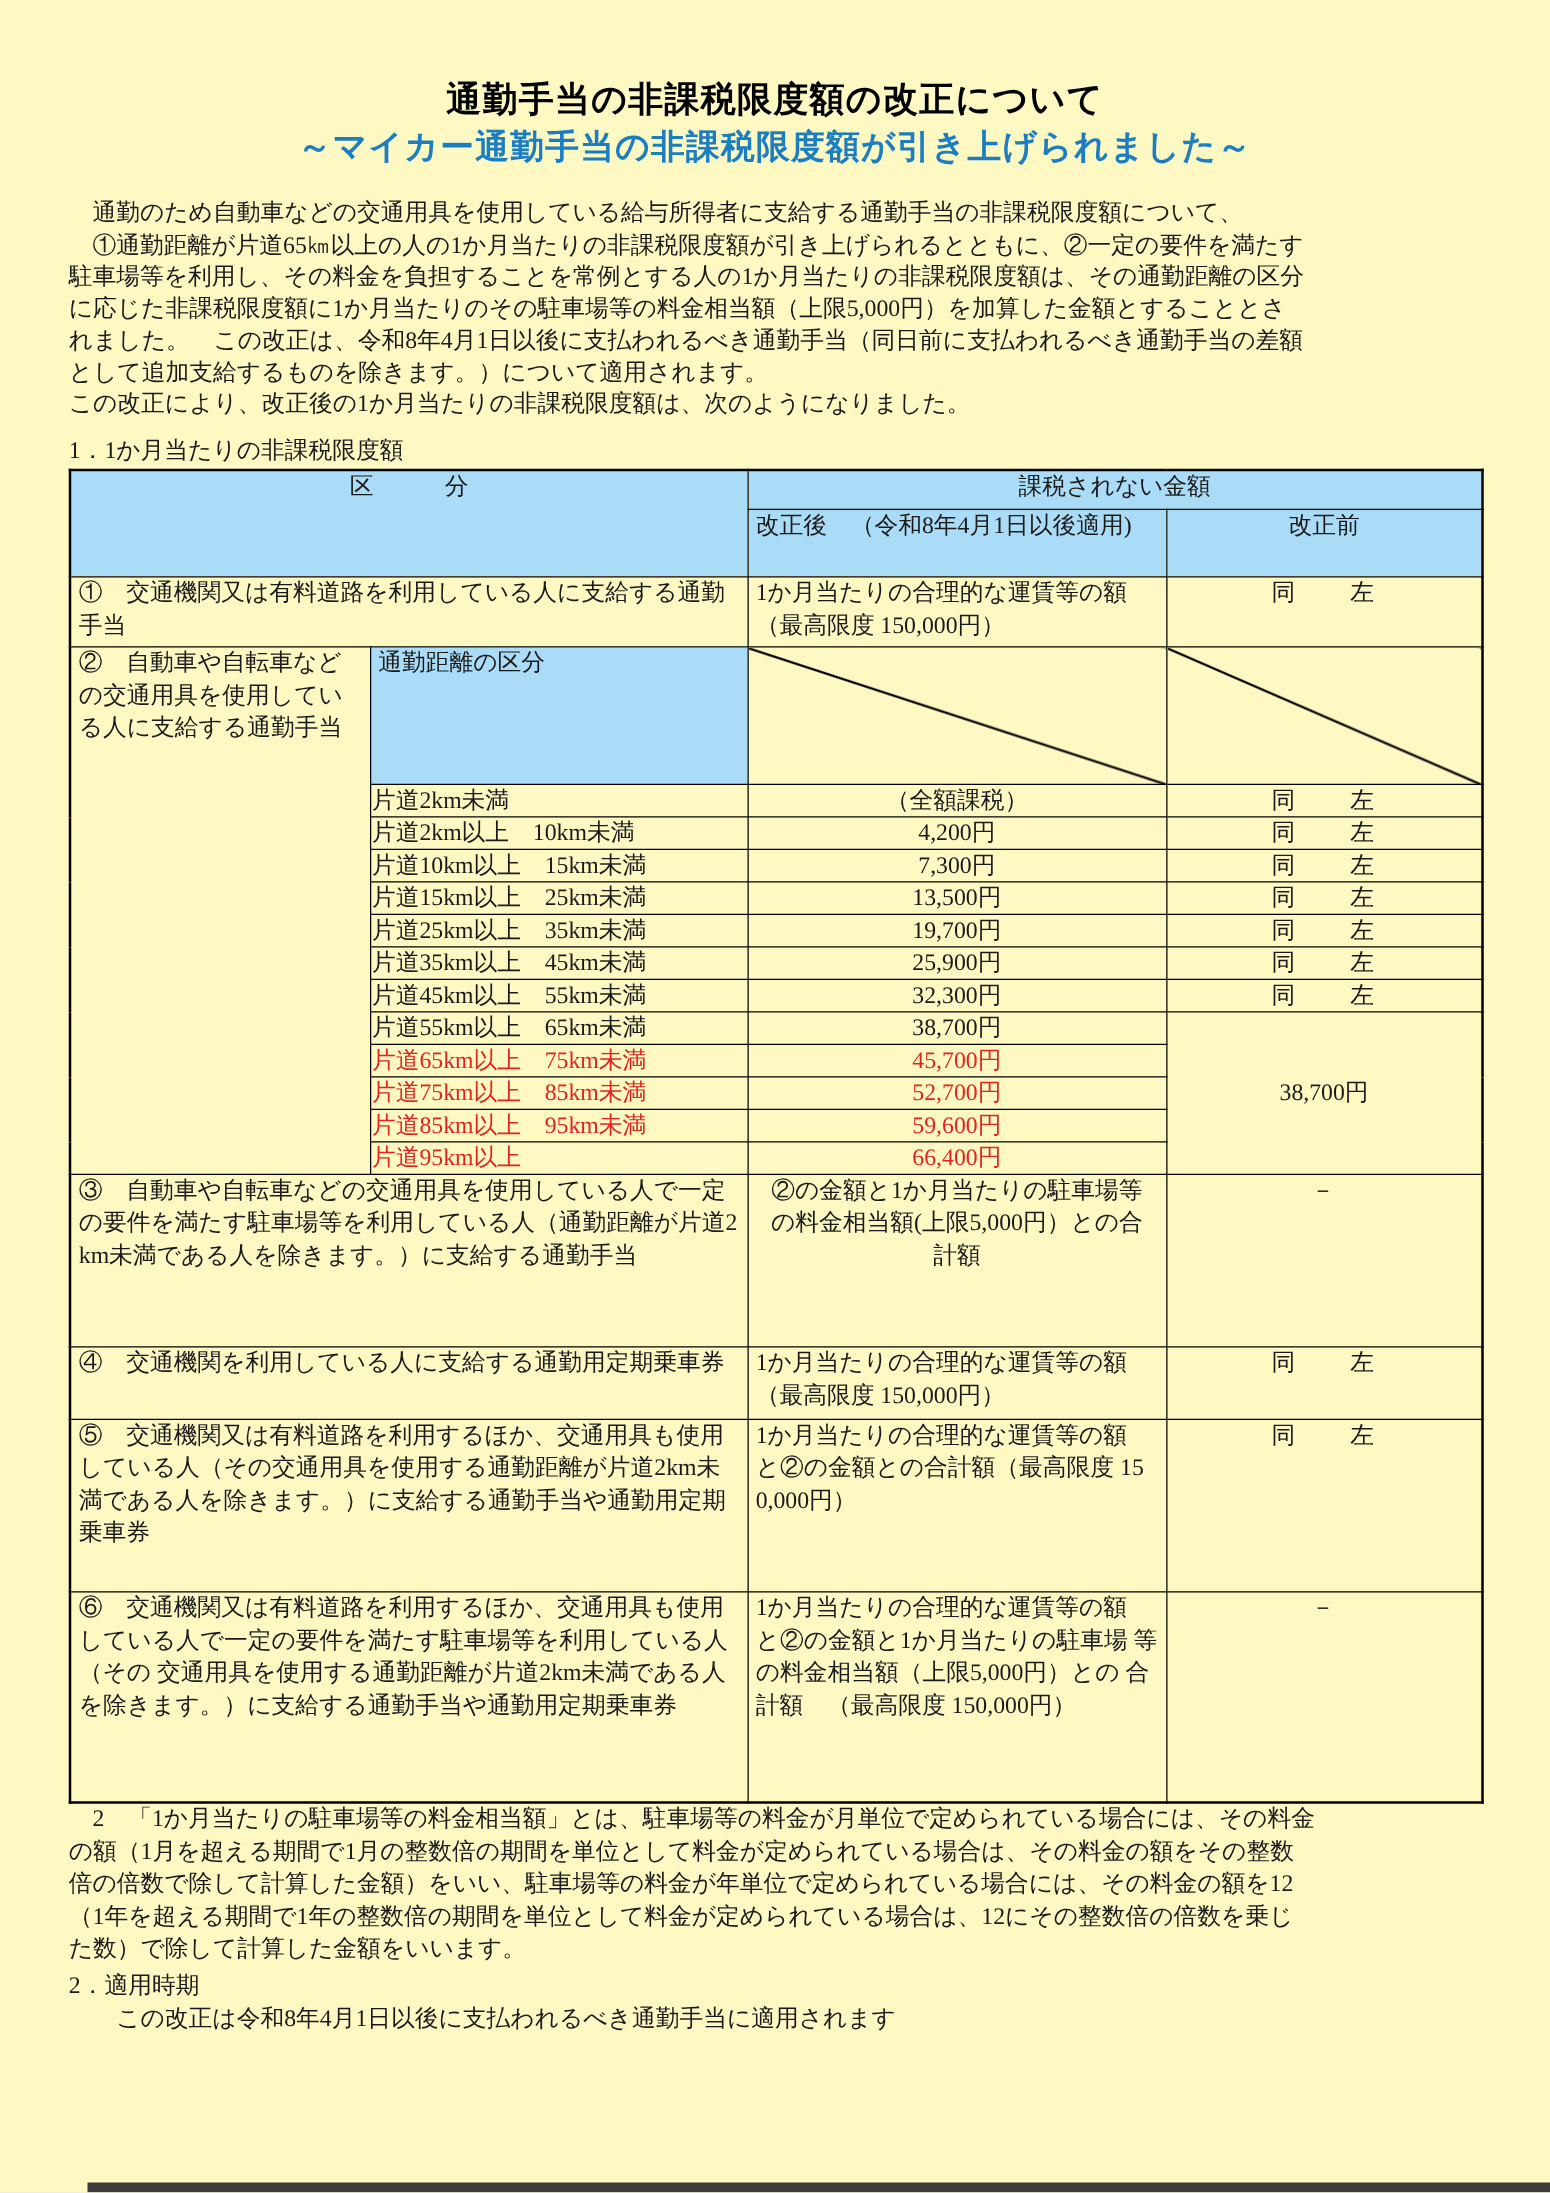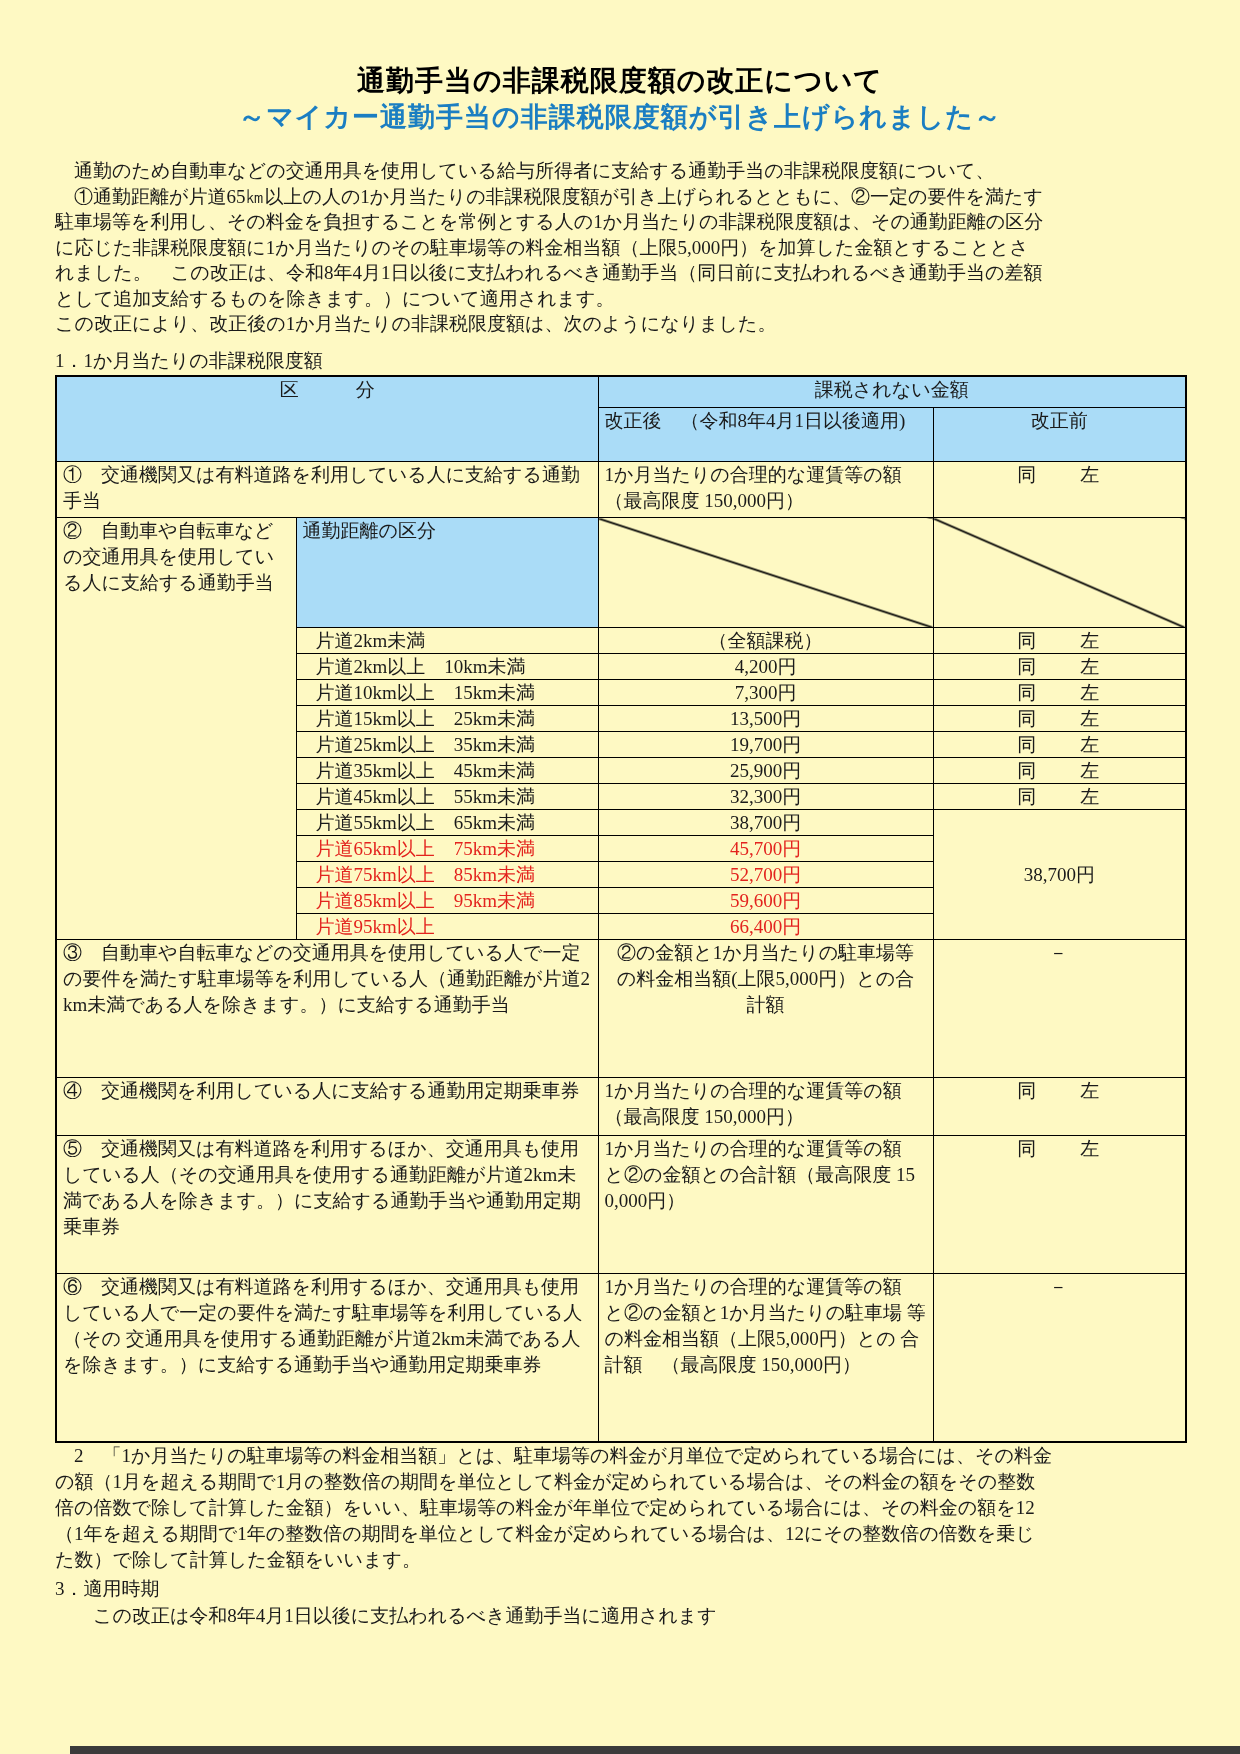--- a/index.html
+++ b/index.html
@@ -50,21 +50,21 @@
   td.hc { text-align:center; vertical-align:middle; padding:1px 4px; }
   td.hleft { text-align:left; vertical-align:top; line-height:26px; }
   td.ctr { text-align:center;margin-top:28px; }
   td.before-cell { text-align:center; vertical-align:middle; letter-spacing:2px; }
   tr.h1 { height:32px; }
   tr.h2 { height:54px; }
   tr.r1 { height:56px; }
   tr.r2h { height:110px; }
   tr.dist { height:26px; }
   tr.dist td { padding:0 6px; line-height:25px; vertical-align:middle; }
-  tr.dist td.dl { padding-left:19px;margin-top:24px; }
+  tr.dist td.dl { padding-left:1px;margin-top:24px; }
   tr.dist td.da { text-align:center; }
   tr.r3 { height:138px; }
   tr.r4 { height:58px; }
   tr.r5 { height:138px; }
   tr.r6 { height:168px; }
   td.diag {
     background-image:linear-gradient(to right top,
       transparent calc(50% - 1.4px),
       #000 calc(50% - 0.4px),
       #000 calc(50% + 0.4px),
@@ -215,17 +215,17 @@
     </tr>
   </tbody>
     </table>
 
   <div class="notes" style="margin-top:0;">　2　「1か月当たりの駐車場等の料金相当額」とは、駐車場等の料金が月単位で定められている場合には、その料金
 の額（1月を超える期間で1月の整数倍の期間を単位として料金が定められている場合は、その料金の額をその整数
 倍の倍数で除して計算した金額）をいい、駐車場等の料金が年単位で定められている場合には、その料金の額を12
 （1年を超える期間で1年の整数倍の期間を単位として料金が定められている場合は、12にその整数倍の倍数を乗じ
 た数）で除して計算した金額をいいます。</div>
 
-  <div class="section2-heading">3．適用時期</div>
+  <div class="section2-heading">2．適用時期</div>
   <div class="section2-body">　　この改正は令和8年4月1日以後に支払われるべき通勤手当に適用されます</div>
 
   <div class="bottom-bar"></div>
 </div>
 
 </body></html>

